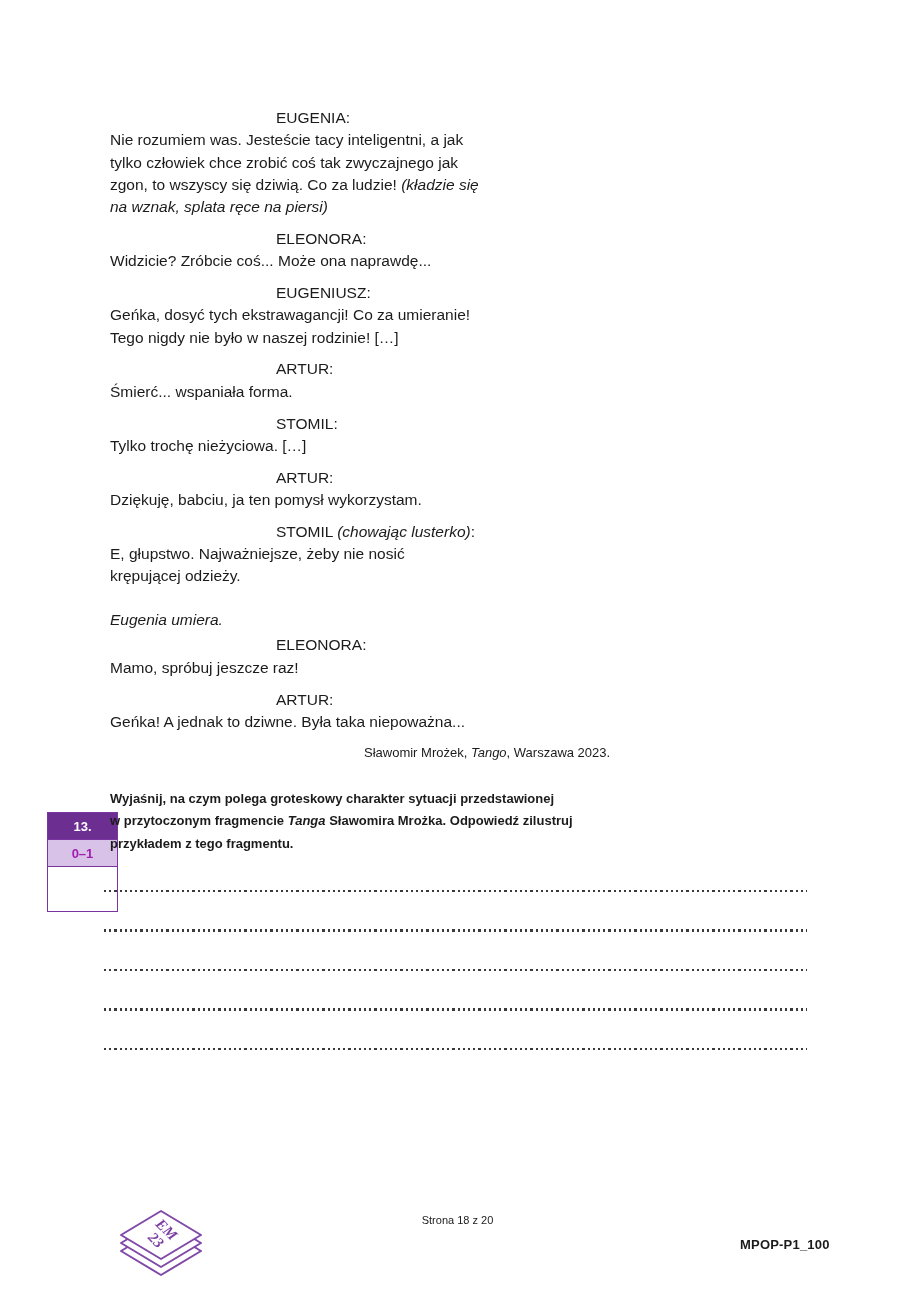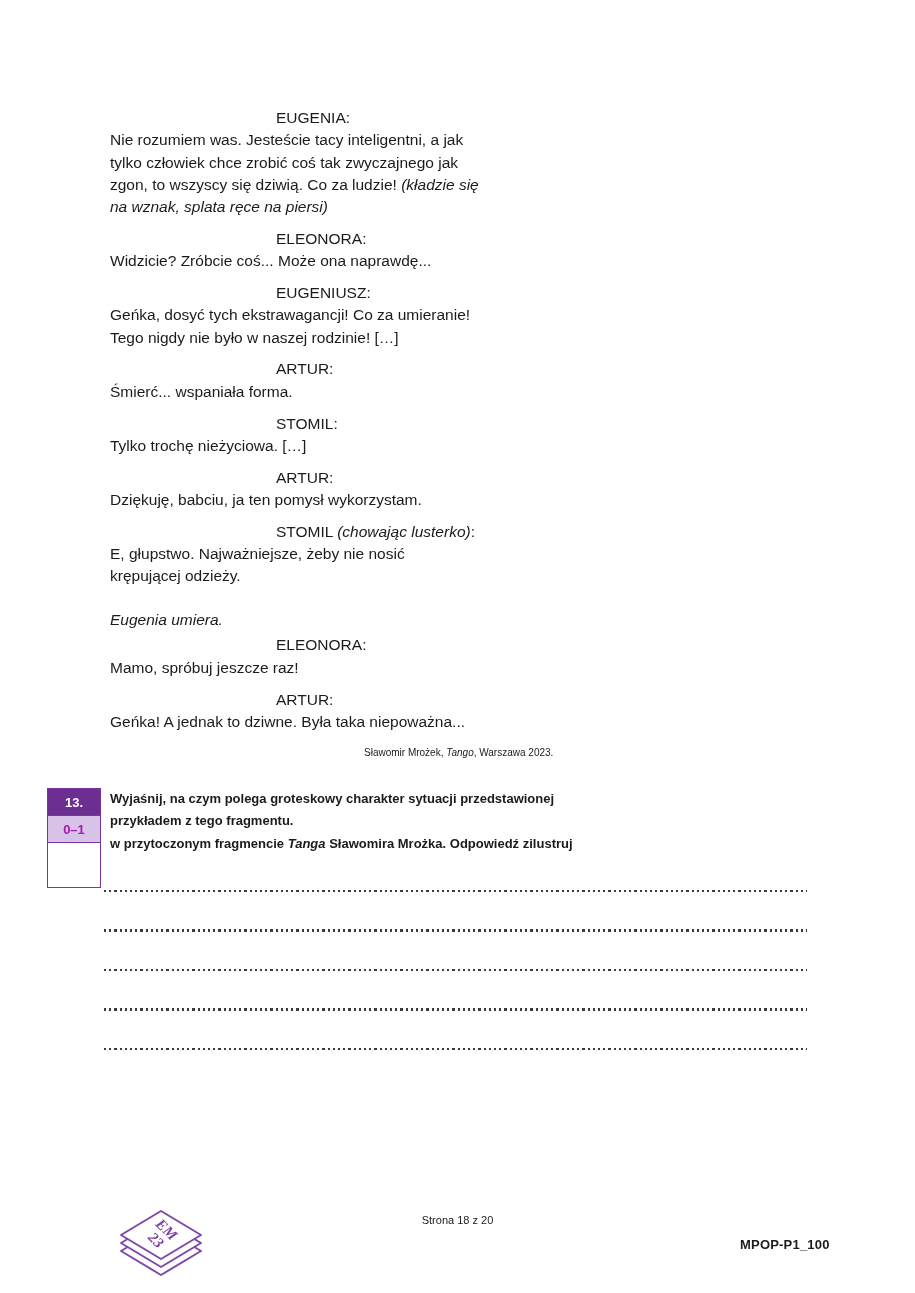--- a/index.html
+++ b/index.html
@@ -12,25 +12,25 @@
   .dialogue{
     position:absolute;left:110px;top:107px;
     font-size:15.5px;line-height:22.3px;white-space:nowrap;
   }
   .dialogue .speaker{margin-top:9.5px;padding-left:166px;}
   .dialogue .speaker:first-child{margin-top:0;}
   .dialogue .stage{margin-top:21px;margin-bottom:-6px;}
   .it{font-style:italic;}
   .source{
     position:absolute;left:364px;top:744px;
-    font-size:10px;line-height:18px;white-space:nowrap;
+    font-size:13px;line-height:18px;white-space:nowrap;
   }
   
   .taskbox{
-    position:absolute;left:47px;top:788px;width:54px;
+    position:absolute;left:47px;top:812px;width:71px;
     border:1.5px solid #7a35a0;box-sizing:border-box;background:#fff;
   }
   .tb-num{
     height:26px;background:#6d2e91;color:#ffffff;
     font-weight:bold;font-size:13px;
     display:flex;align-items:center;justify-content:center;
   }
   .tb-pts{
     height:26px;background:#d9c2e8;color:#a21caf;
     font-weight:bold;font-size:13px;
@@ -95,22 +95,22 @@
   <div class="source"><span>Sławomir Mrożek, </span><span class="it">Tango</span><span>, Warszawa 2023.</span></div>
 
   <div class="taskbox">
     <div class="tb-num">13.</div>
     <div class="tb-pts">0–1</div>
     <div class="tb-score"></div>
   </div>
 
   <div class="question">
       <div class="qline"><span>Wyjaśnij, na czym polega groteskowy charakter sytuacji przedstawionej</span></div>
+      <div class="qline"><span>w przytoczonym fragmencie </span><span class="it">Tanga</span><span> Sławomira Mrożka. Odpowiedź zilustruj</span></div>
       <div class="qline"><span>przykładem z tego fragmentu.</span></div>
-      <div class="qline"><span>w przytoczonym fragmencie </span><span class="it">Tanga</span><span> Sławomira Mrożka. Odpowiedź zilustruj</span></div>
     </div>
 
   <div class="answer-lines">
       <div class="dotline"></div>
       <div class="dotline"></div>
       <div class="dotline"></div>
       <div class="dotline"></div>
       <div class="dotline"></div>
     </div>
 

